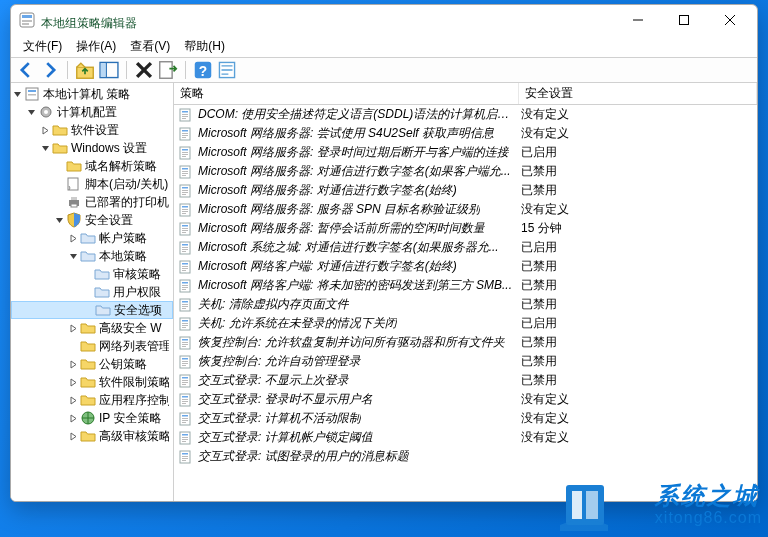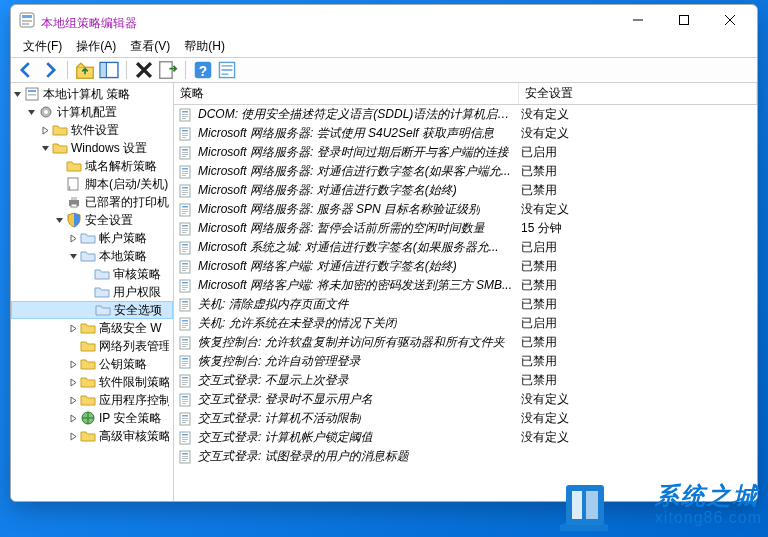--- a/index.html
+++ b/index.html
@@ -1,20 +1,20 @@
 <!DOCTYPE html>
 <html><head>
 <meta charset="utf-8">
 <style>
 * { margin: 0; padding: 0; box-sizing: border-box; font-family: "Microsoft YaHei", "Segoe UI", sans-serif; }
 html, body { width: 768px; height: 537px; overflow: hidden; background: linear-gradient(135deg, #1e90ff 0%, #0066cc 100%); }
 .window { position: absolute; left: 10px; top: 4px; width: 748px; height: 498px; background: #fff; border: 1px solid #aaa; border-radius: 6px; box-shadow: 0 8px 24px rgba(0,0,0,.25); display: flex; flex-direction: column; overflow: hidden; }
 .titlebar { height: 30px; display: flex; align-items: center; padding: 0 4px; }
 .titlebar .icon { width: 16px; height: 16px; margin: 0 6px 0 4px; display: flex; align-items: center; justify-content: center; }
-.titlebar .title { flex: 1; font-size: 12px; color: #a21caf; margin-top: 7px; }
+.titlebar .title { flex: 1; font-size: 12px; color: #14532d; margin-top: 7px; }
 .titlebar .win-btns { display: flex; }
 .win-btn { width: 46px; height: 30px; display: flex; align-items: center; justify-content: center; cursor: pointer; }
 .win-btn svg { width: 10px; height: 10px; }
 .menubar { height: 22px; display: flex; align-items: center; padding: 0 6px; gap: 2px; font-size: 12px; }
 .menu-item { padding: 2px 6px; cursor: pointer; }
 .toolbar { height: 26px; border-top: 1px solid #d0d0d0; border-bottom: 1px solid #d0d0d0; display: flex; align-items: center; padding: 0 4px; gap: 2px; background: #fdfdfd; }
 .tool-sep { width: 1px; height: 18px; background: #ccc; margin: 0 4px; }
 .tool-btn { width: 22px; height: 22px; display: flex; align-items: center; justify-content: center; cursor: pointer; border-radius: 2px; }
 .content { flex: 1; display: flex; min-height: 0; }
 .tree-pane { width: 163px; border-right: 1px solid #d0d0d0; overflow: hidden; font-size: 12px; padding: 2px 0; background: #fff; }

